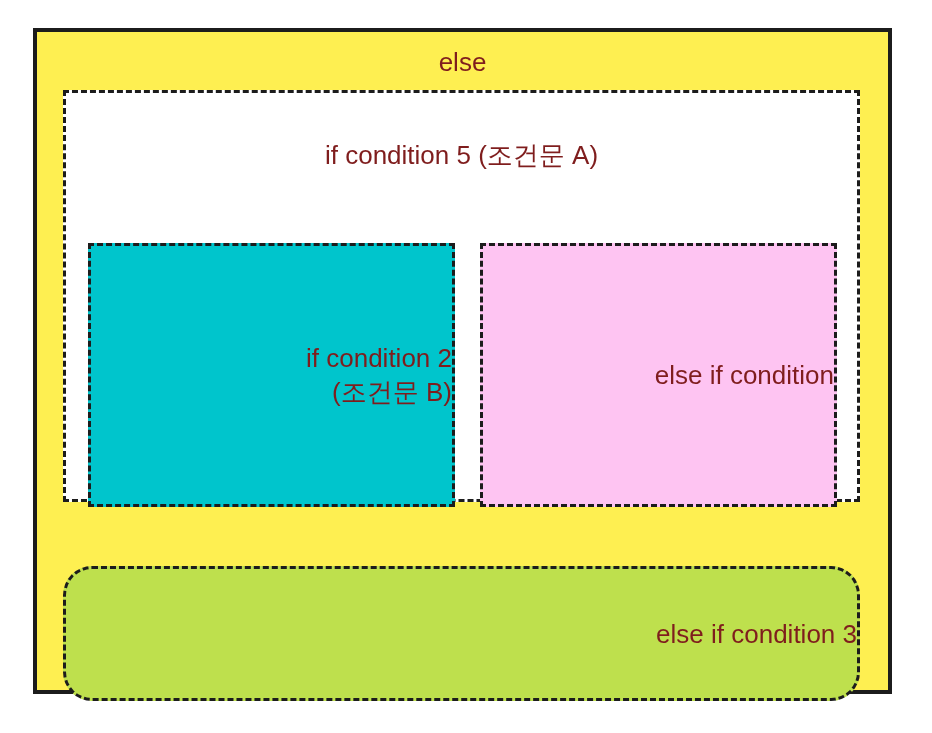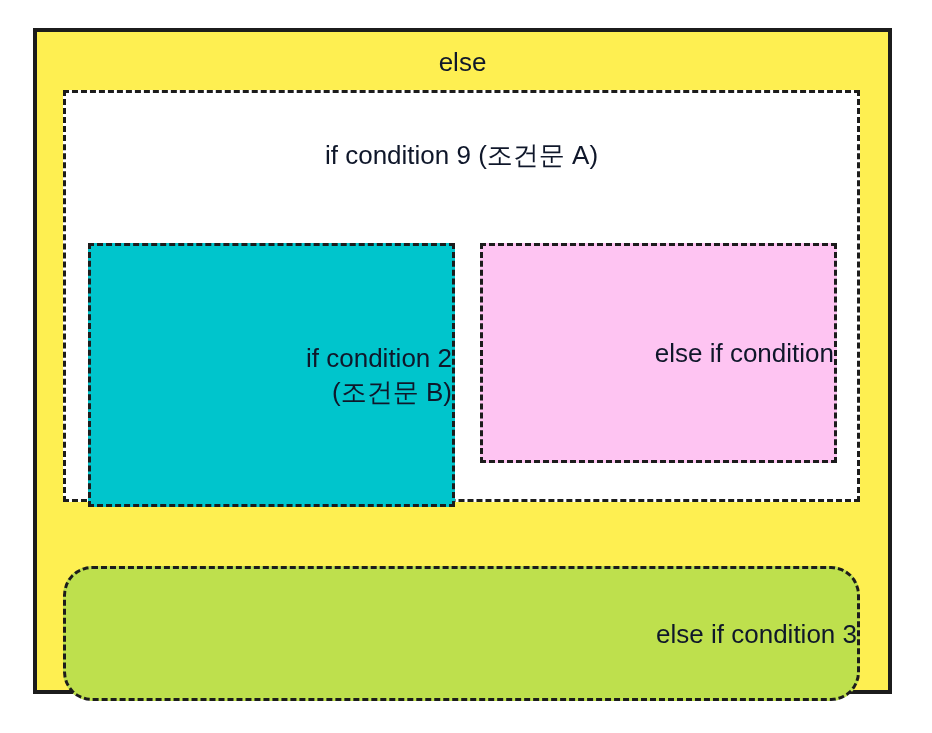--- a/index.html
+++ b/index.html
@@ -7,21 +7,21 @@
     padding: 0;
     background: #ffffff;
     font-family: "Liberation Sans", "DejaVu Sans", sans-serif;
   }
   .canvas {
     position: relative;
     width: 932px;
     height: 733px;
     background: #ffffff;
     overflow: hidden;
-    color: #0f172a;
+    color: #7f1d1d;
   }
   .box {
     position: absolute;
     box-sizing: border-box;
   }
   .outer-box {
     left: 33px;
     top: 28px;
     width: 859px;
     height: 666px;
@@ -63,41 +63,41 @@
   .if2-box {
     left: 22px;
     top: 111px;
     width: 367px;
     height: 264px;
   }
   .elseif-c-box {
     left: 414px;
     top: 111px;
     width: 357px;
-    height: 220px;
+    height: 264px;
     padding-left: 44px;
   }
   .elseif3-box {
     left: 26px;
     top: 495px;
     width: 797px;
     height: 135px;
     border-radius: 29px;
   }
 </style>
 </head>
 <body>
 
 <div class="canvas">
 
   <div class="box outer-box" style="background-color: rgb(254, 239, 81);">
     <div class="label top-label else-label">else</div>
 
     <div class="box if1-box" style="background-color: rgb(255, 255, 255);">
-      <div class="label top-label if1-label">if condition 9 (조건문 A)</div>
+      <div class="label top-label if1-label">if condition 5 (조건문 A)</div>
 
       <div class="box leaf-box if2-box" style="background-color: rgb(0, 197, 204);">
         <div class="label">if condition 2</div>
         <div class="label">(조건문 B)</div>
       </div>
 
       <div class="box leaf-box elseif-c-box" style="background-color: rgb(254, 196, 242);">
         <div class="label">else if condition</div>
       </div>
     </div>

